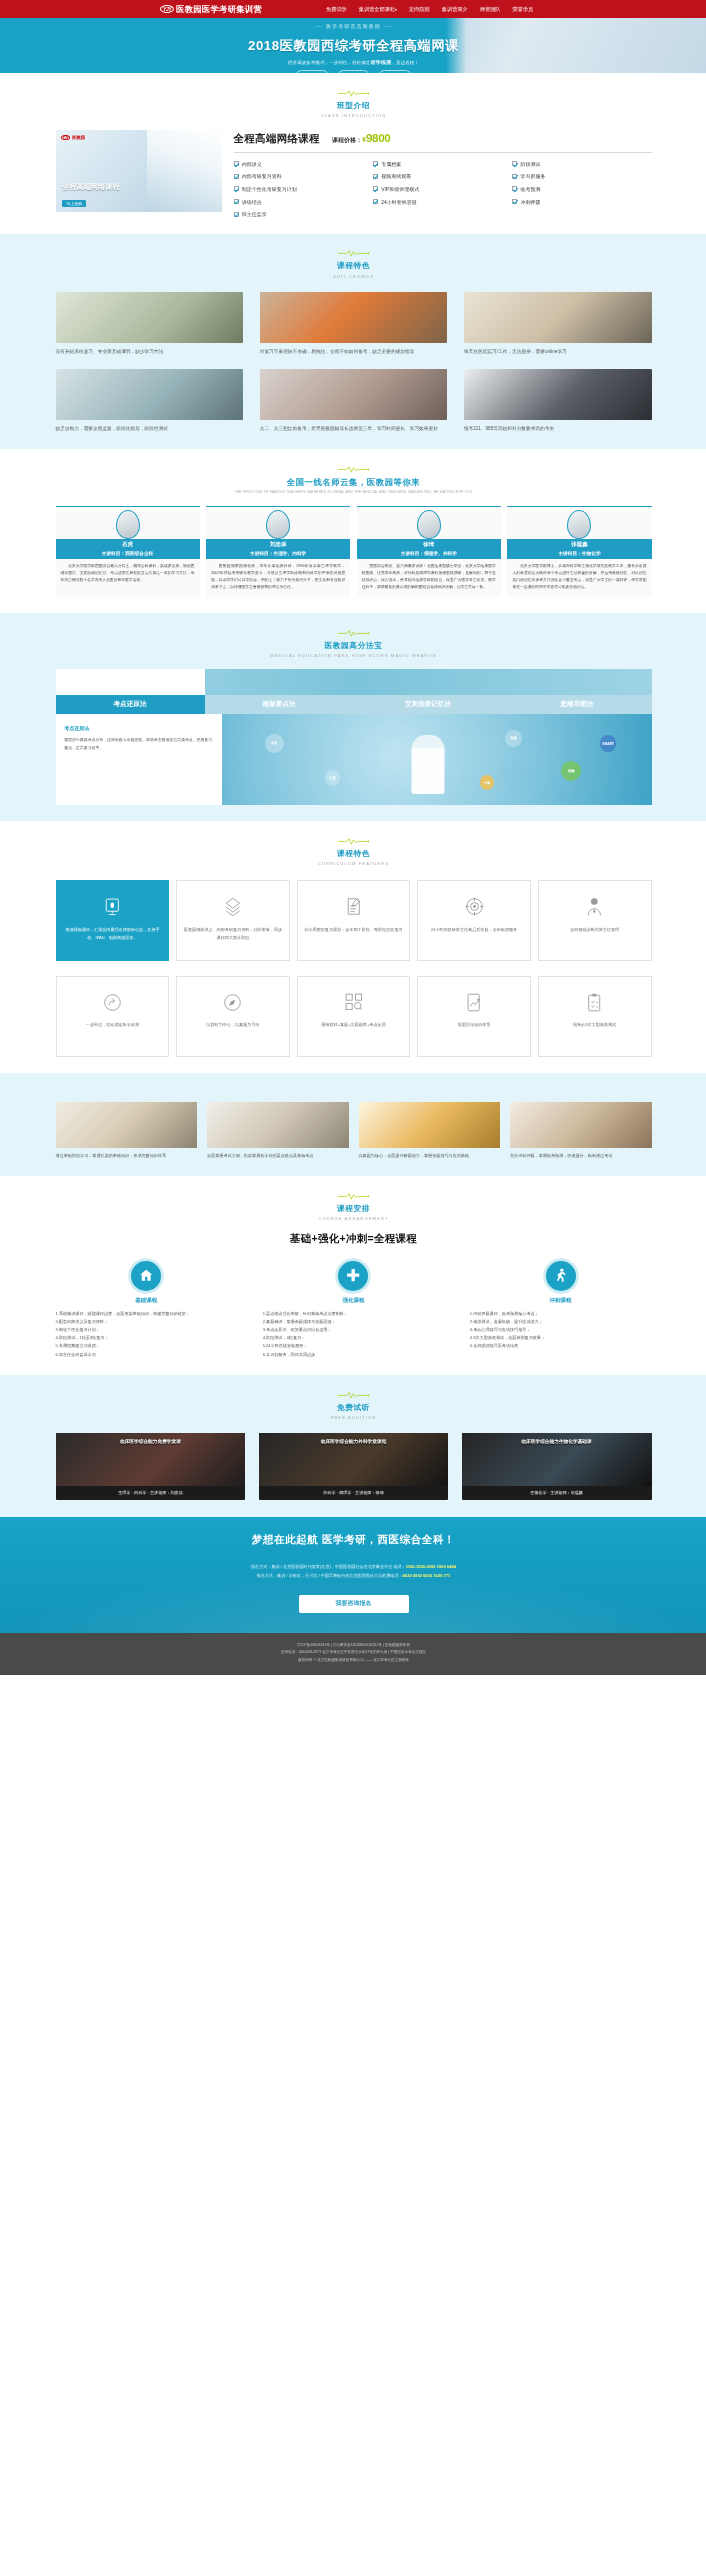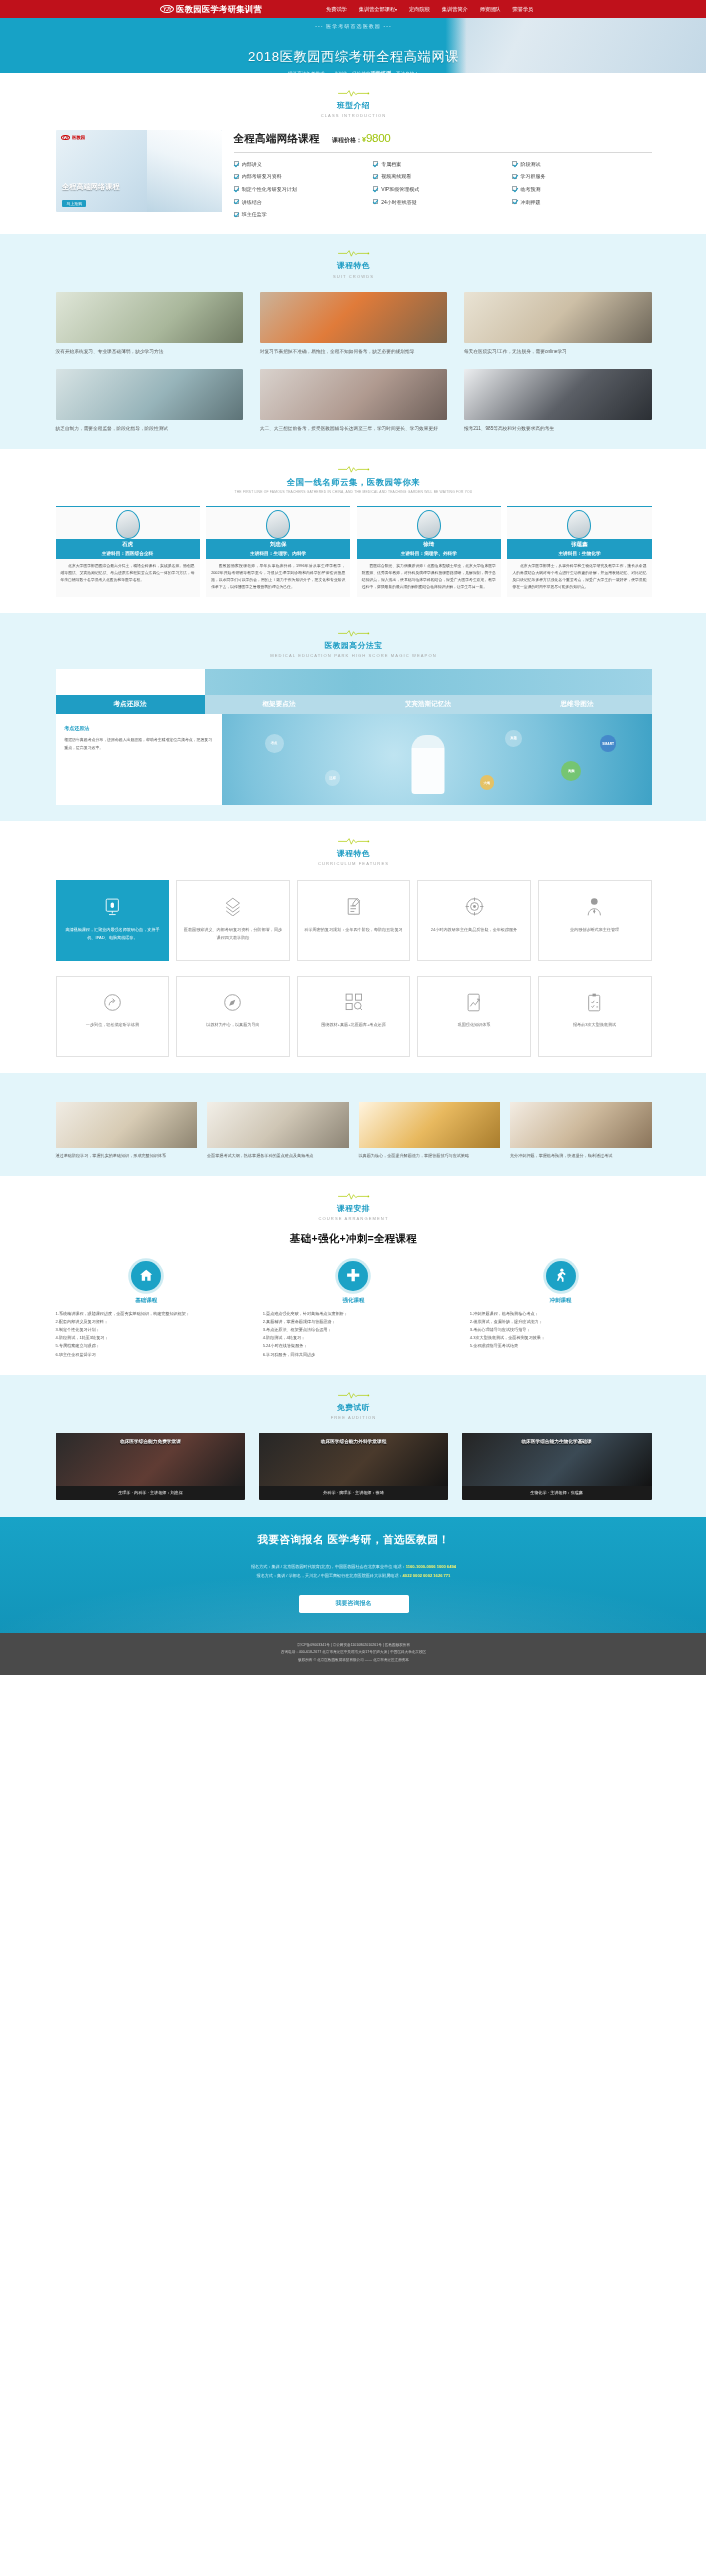--- a/index.html
+++ b/index.html
@@ -36,21 +36,21 @@
     content:""; position:absolute; right:0; top:0; width:37%; height:100%;
     background:
       radial-gradient(ellipse at 78% 30%, rgba(255,255,255,.85) 0 22%, rgba(255,255,255,0) 55%),
       radial-gradient(ellipse at 30% 75%, rgba(196,214,228,.9) 0 28%, rgba(255,255,255,0) 60%),
       linear-gradient(160deg,#e6eff5,#aac6da);
     z-index:-1;
   }
   .hero-content { position:relative; width:596px; margin:0 auto; text-align:center; padding-top:5px; }
   .hero-eyebrow { color:#cdeef7; font-size:5px; letter-spacing:1.1px; }
   .hero-title {
-    font-size:13.2px; font-weight:normal; color:#fff; margin-top:19px;
+    font-size:13.2px; font-weight:bold; color:#fff; margin-top:8px;
     letter-spacing:0.6px; text-shadow:0 0.6px 1.1px rgba(0,0,0,.18);
   }
   .hero-sub { color:#eaf9fd; font-size:4.4px; margin-top:3.9px; letter-spacing:0.2px; }
   .hero-sub b { font-size:5px; }
   .hero-pills { display:flex; gap:7.7px; justify-content:center; margin-top:5.5px; }
   .pill {
     border:0.6px solid #a5e0f0; color:#fff; border-radius:6.6px;
     padding:1.7px 7.7px; font-size:5.5px; font-weight:bold; cursor:pointer;
   }
 
@@ -78,21 +78,21 @@
     color:#fff; font-size:7.2px; font-weight:bold; text-shadow:0 0.6px 1.1px rgba(0,0,0,.35); }
   .cover-btn{ position:absolute; left:6.6px; bottom:4.4px; background:#1f9dc4; color:#fff;
     font-size:3.9px; padding:1.1px 4.4px; border-radius:1.1px; }
   .cover-doc{ position:absolute; right:0; top:0; width:45%; height:100%;
     background:linear-gradient(200deg,#fff 0%,#eef5f9 40%,#bcd5e4 100%); }
   .intro-right { flex:1; padding-top:1.1px; }
   .intro-title-row { display:flex; align-items:baseline; gap:12px; }
   .intro-title { font-size:10.5px; font-weight:bold; color:#222; letter-spacing:0.3px; }
   .price-label { font-size:6px; color:#333; font-weight:bold; }
   .price-cur { color:#9fc40d; font-size:7.2px; font-weight:bold; }
-  .price-val { color:#9fc40d; font-size:11.6px; font-weight:normal; letter-spacing:-0.3px; }
+  .price-val { color:#9fc40d; font-size:11.6px; font-weight:bold; letter-spacing:-0.3px; }
   .hr { height:0.6px; background:#d8d8d8; margin:6.6px 0 7.7px; }
   .feat-grid { display:grid; grid-template-columns:repeat(3,1fr); row-gap:6.6px; }
   .feat { display:flex; align-items:center; gap:3.3px; font-size:5px; color:#3b3b3b; }
   .cbx {
     width:5px; height:5px; border:0.6px solid #9aa7ad; background:#fafafa;
     position:relative; flex:0 0 5px;
   }
   .cbx:after{
     content:""; position:absolute; left:0.6px; top:-0.6px; width:2.2px; height:3.9px;
     border:solid #1f9dc4; border-width:0 1.1px 1.1px 0; transform:rotate(40deg);
@@ -701,21 +701,21 @@
             <div class="bar">临床医学综合能力生物化学基础课</div>
           </div>
         <div class="fa-cap">生物化学 · 主讲老师：张蕴鑫</div>
       </div>
     </div>
   </div>
 </div>
 
 <div class="cta">
   <div class="wrap">
-    <div class="cta-title">我要咨询报名  医学考研，首选医教园！</div>
+    <div class="cta-title">梦想在此起航  医学考研，西医综合全科！</div>
     <div class="cta-lines">
       <div class="cta-line"><span>报名方式：集训 / 北京医教园时代教育(北京)，中国医教园社会在北京事业单位 电话：</span><span class="hl">1160-1000-0006 1000 6494</span></div>
       <div class="cta-line"><span>报名方式：集训 / 学部名，天川北 / 中国工商银行在北京医院医科大学附属电话：</span><span class="hl">4022 0002 0002 1626 771</span></div>
     </div>
     <button class="cta-btn">我要咨询报名</button>
   </div>
 </div>
 
 <div class="footer">
   <p>京ICP备09003341号 | 京公网安备11010802010261号 | 医教园版权所有</p>

